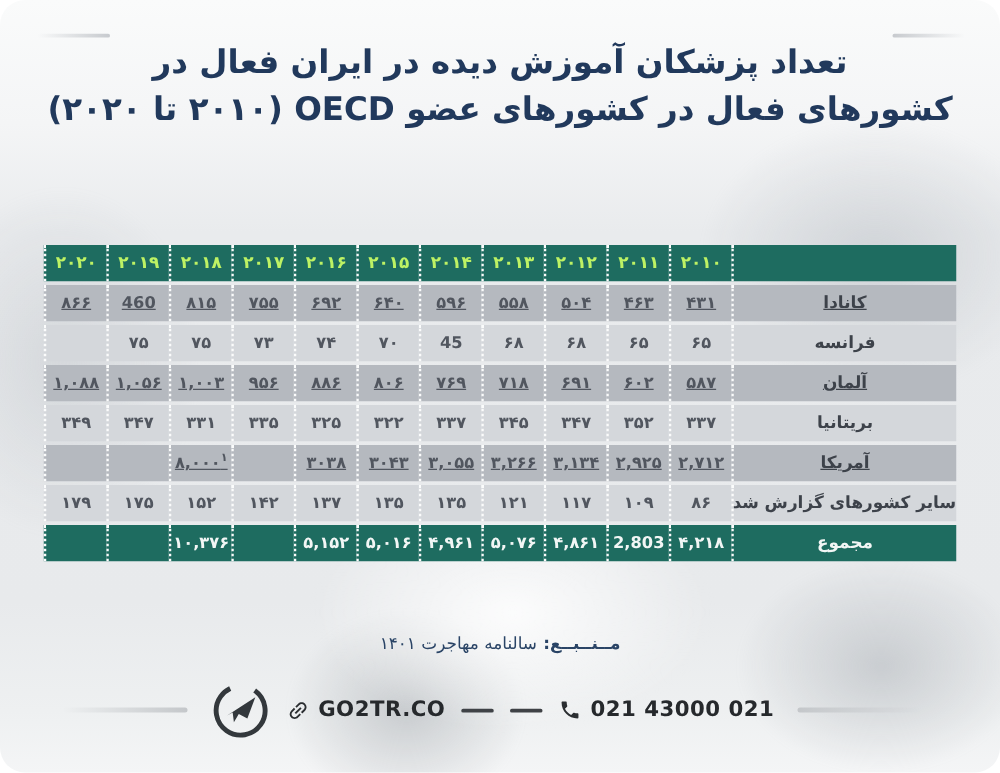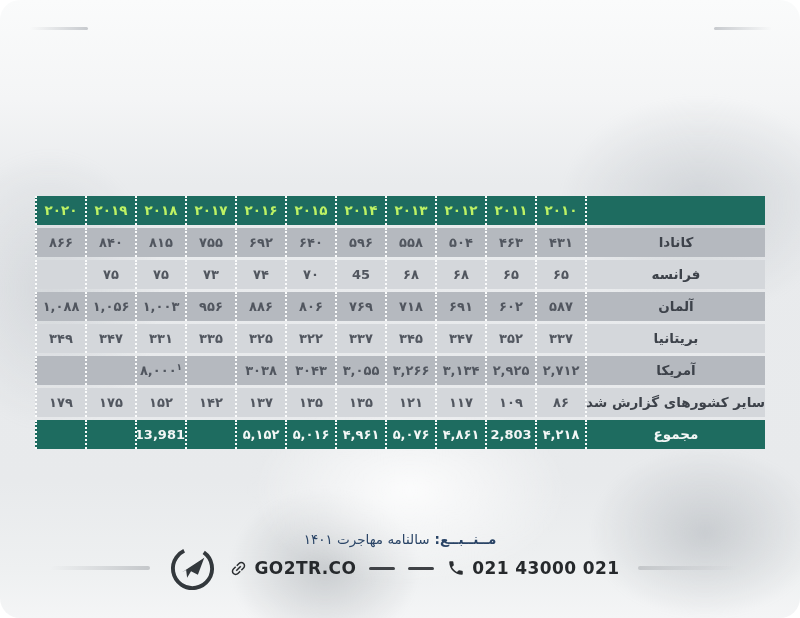--- a/index.html
+++ b/index.html
@@ -20,29 +20,29 @@
   .side-line{position:absolute;top:27px;height:3px;width:58px;border-radius:2px;}
   .side-line.left{left:30px;background:linear-gradient(to left,#c7cace,rgba(199,202,206,0));}
   .side-line.right{right:28px;background:linear-gradient(to right,#c7cace,rgba(199,202,206,0));}
 
   
   .table{position:absolute;top:196px;left:35px;width:730px;direction:rtl;}
   .trow{display:grid;grid-template-columns:180px repeat(11,50px);margin-bottom:3px;}
   .cell{height:29px;line-height:29px;text-align:center;font-size:13px;font-weight:700;
     border-left:2px dotted #fbfcfc;overflow:hidden;white-space:nowrap;}
   .thead .cell{background:#1e6c60;color:#bef264;font-size:13.5px;}
-  .trow.dark .cell{background:#b5b9bf;color:#51565f;}
+  .trow.dark .cell{background:#b5b9bf;color:#51565f;text-decoration:underline;}
   .trow.light .cell{background:#d4d7db;color:#51565f;}
   .trow .cell.label{font-size:13.5px;color:#3d424a;}
   .trow.total .cell{background:#1e6c60;color:#f2f6f5;}
   .cell sup{font-size:9px;line-height:1;vertical-align:super;}
 
   
   .source{position:absolute;top:507px;left:0;right:0;text-align:center;direction:rtl;
-    color:#2a4466;font-size:13.5px;margin-top:24px;}
+    color:#2a4466;font-size:13.5px;}
   .source .source-label{font-weight:700;}
   .source .source-text{font-weight:400;margin-right:5px;}
 
   
   .footer{position:absolute;top:542px;left:0;right:12px;height:52px;display:flex;direction:ltr;
     align-items:center;justify-content:center;gap:13px;color:#26292c;}
   .footer-line{height:4px;width:100px;border-radius:2px;flex:none;}
   .fl-left{background:linear-gradient(to left,#c4c7ca,rgba(196,199,202,0));margin-right:6px;}
   .fl-right{background:linear-gradient(to right,#c4c7ca,rgba(196,199,202,0));margin-left:6px;}
   .logo{width:47px;height:47px;flex:none;}
@@ -56,20 +56,24 @@
 <div class="card">
   <div class="blob b1"></div>
   <div class="blob b2"></div>
   <div class="blob b3"></div>
   <div class="blob b4"></div>
   <div class="blob glow"></div>
 
   <span class="side-line left"></span>
   <span class="side-line right"></span>
 
+  <div class="title-wrap">
+    <div>تعداد پزشکان آموزش دیده در ایران فعال در</div>
+    <div>کشورهای فعال در کشورهای عضو OECD (۲۰۱۰ تا ۲۰۲۰)</div>
+  </div>
 
   <div class="table" id="oecd-table">
       <div class="trow thead">
         <div class="cell th label"></div>
         <div class="cell th">۲۰۱۰</div>
         <div class="cell th">۲۰۱۱</div>
         <div class="cell th">۲۰۱۲</div>
         <div class="cell th">۲۰۱۳</div>
         <div class="cell th">۲۰۱۴</div>
         <div class="cell th">۲۰۱۵</div>
@@ -83,21 +87,21 @@
         <div class="cell label">کانادا</div>
         <div class="cell num">۴۳۱</div>
         <div class="cell num">۴۶۳</div>
         <div class="cell num">۵۰۴</div>
         <div class="cell num">۵۵۸</div>
         <div class="cell num">۵۹۶</div>
         <div class="cell num">۶۴۰</div>
         <div class="cell num">۶۹۲</div>
         <div class="cell num">۷۵۵</div>
         <div class="cell num">۸۱۵</div>
-        <div class="cell num">۸۴۰</div>
+        <div class="cell num">460</div>
         <div class="cell num">۸۶۶</div>
       </div>
       <div class="trow light">
         <div class="cell label">فرانسه</div>
         <div class="cell num">۶۵</div>
         <div class="cell num">۶۵</div>
         <div class="cell num">۶۸</div>
         <div class="cell num">۶۸</div>
         <div class="cell num">45</div>
         <div class="cell num">۷۰</div>
@@ -166,21 +170,21 @@
       <div class="trow total">
         <div class="cell label">مجموع</div>
         <div class="cell num">۴,۲۱۸</div>
         <div class="cell num">2,803</div>
         <div class="cell num">۴,۸۶۱</div>
         <div class="cell num">۵,۰۷۶</div>
         <div class="cell num">۴,۹۶۱</div>
         <div class="cell num">۵,۰۱۶</div>
         <div class="cell num">۵,۱۵۲</div>
         <div class="cell num"></div>
-        <div class="cell num">13,981</div>
+        <div class="cell num">۱۰,۳۷۶</div>
         <div class="cell num"></div>
         <div class="cell num"></div>
       </div>
     </div>
 
   <div class="source">
     <span class="source-label">مــنــبــع:</span><span class="source-text">سالنامه مهاجرت ۱۴۰۱</span>
   </div>
 
   <div class="footer">

